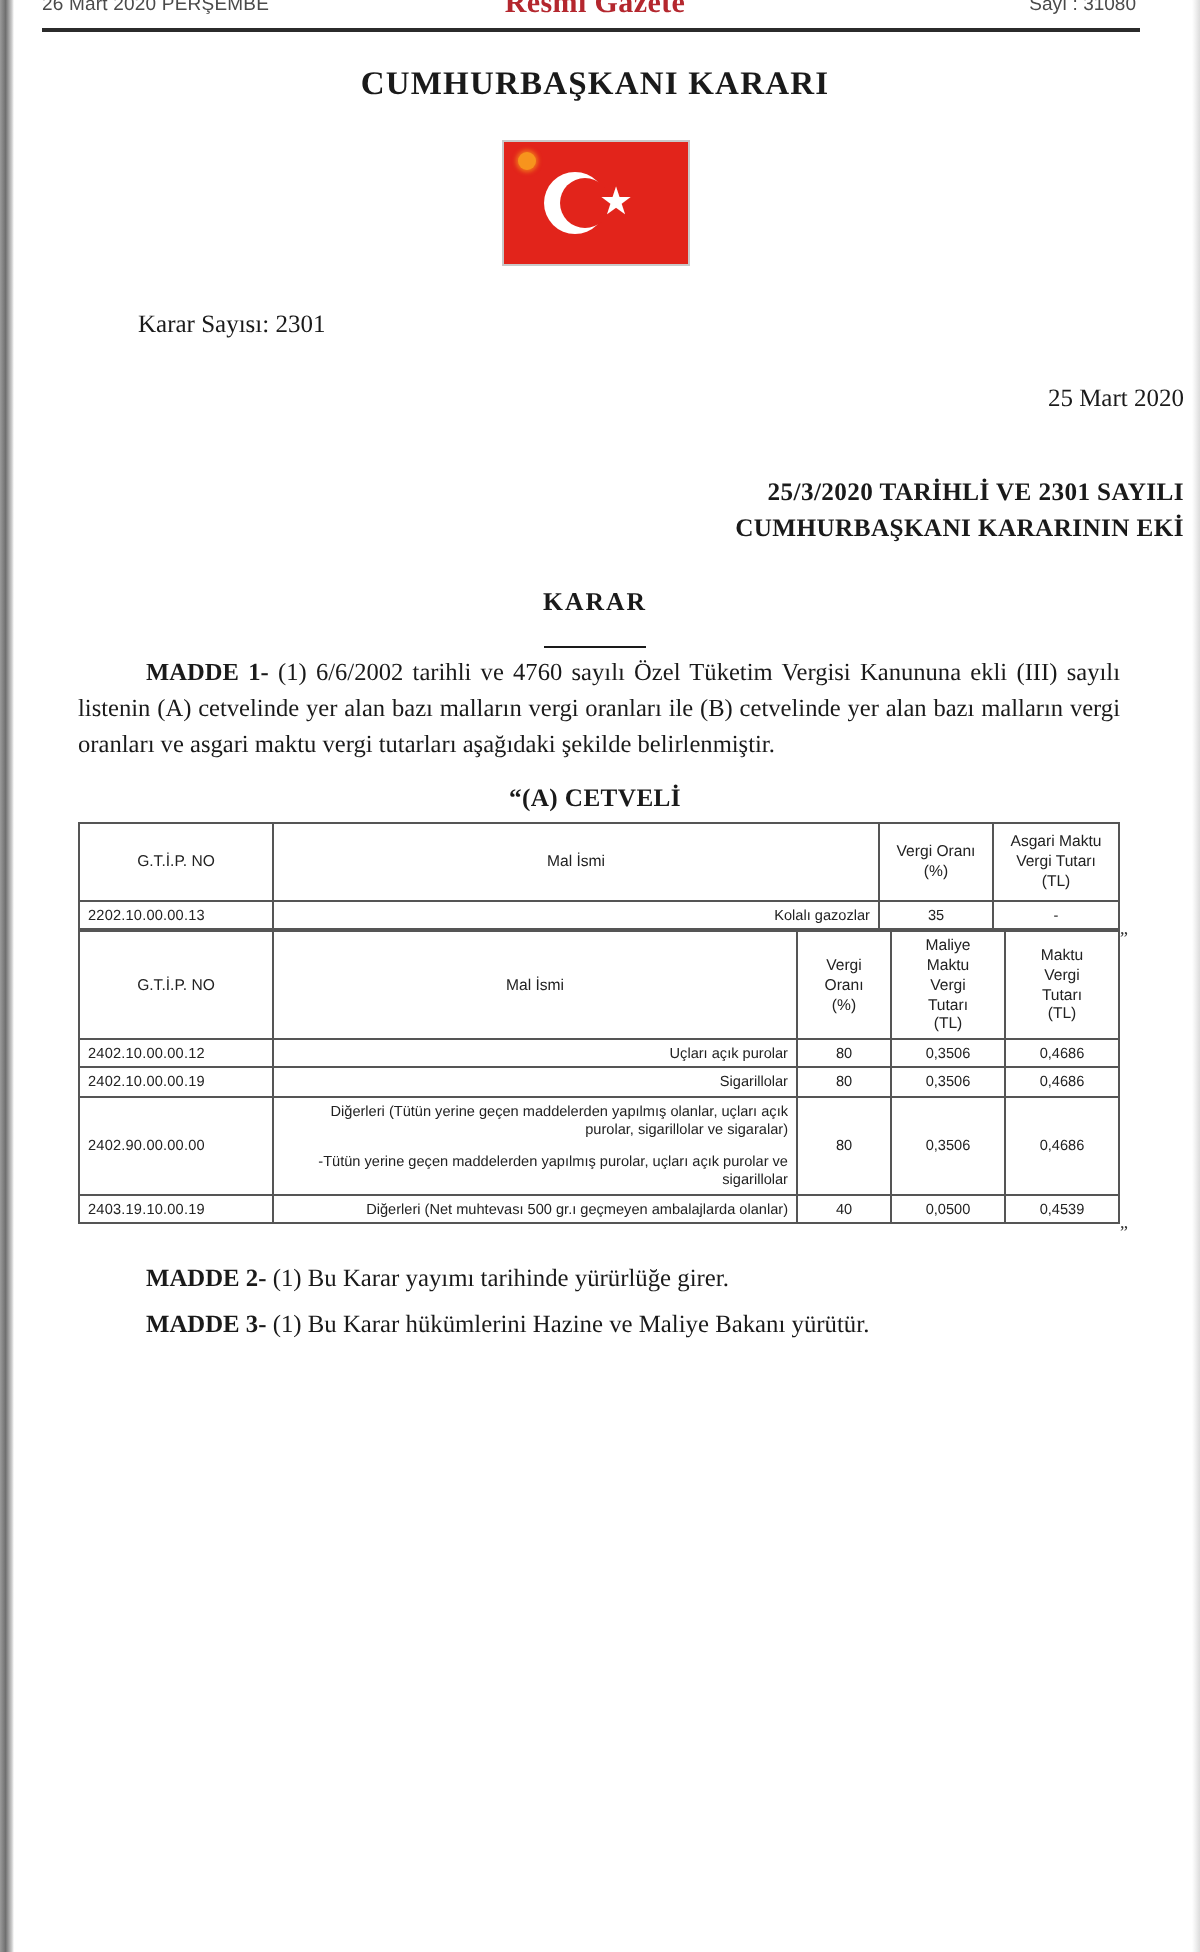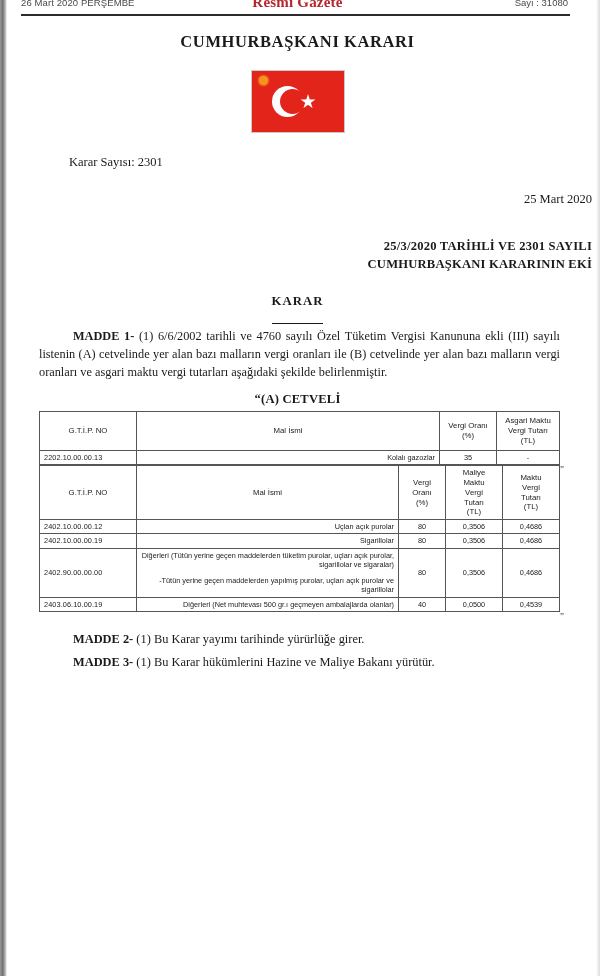--- a/index.html
+++ b/index.html
@@ -393,29 +393,29 @@
           <tr>
             <td class="gtip">2402.10.00.00.19</td>
             <td class="name">Sigarillolar</td>
             <td class="num">80</td>
             <td class="num">0,3506</td>
             <td class="num">0,4686</td>
           </tr>
           <tr>
             <td class="gtip">2402.90.00.00.00</td>
             <td class="name multiline">
-              <p>Diğerleri (Tütün yerine geçen maddelerden tüketim purolar, uçları açık purolar, sigarillolar ve sigaralar)</p>
+              <p>Diğerleri (Tütün yerine geçen maddelerden yapılmış olanlar, uçları açık purolar, sigarillolar ve sigaralar)</p>
               <p>-Tütün yerine geçen maddelerden yapılmış purolar, uçları açık purolar ve sigarillolar</p>
             </td>
             <td class="num">80</td>
             <td class="num">0,3506</td>
             <td class="num">0,4686</td>
           </tr>
           <tr>
-            <td class="gtip">2403.06.10.00.19</td>
+            <td class="gtip">2403.19.10.00.19</td>
             <td class="name">Diğerleri (Net muhtevası 500 gr.ı geçmeyen ambalajlarda olanlar)</td>
             <td class="num">40</td>
             <td class="num">0,0500</td>
             <td class="num">0,4539</td>
           </tr>
         </tbody>
       </table>
       <div class="quote-mark" style="bottom:-9px;">”</div>
     </div>
 

